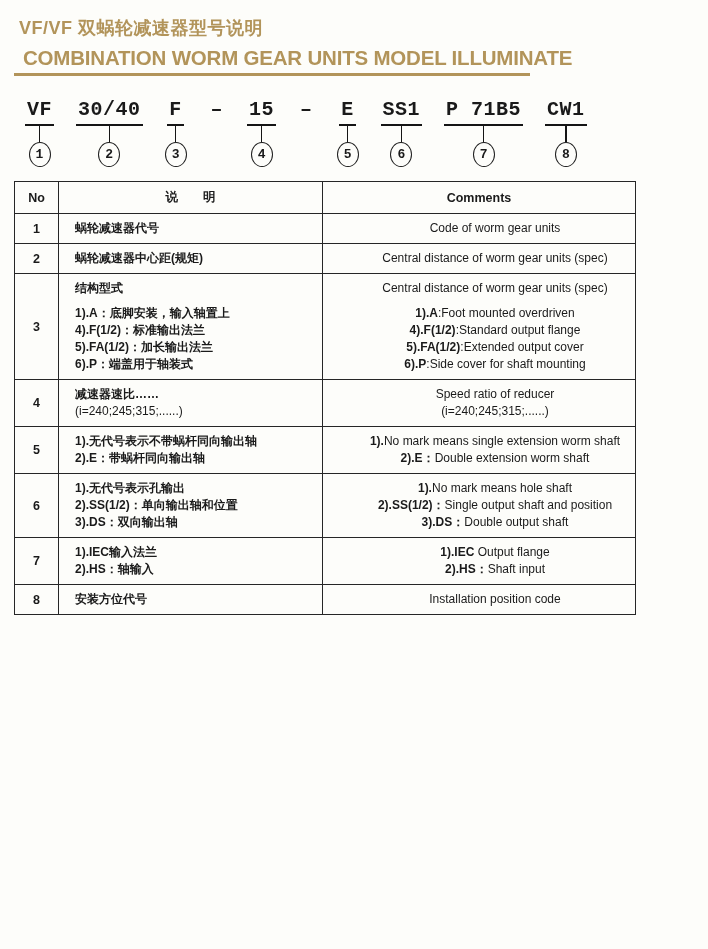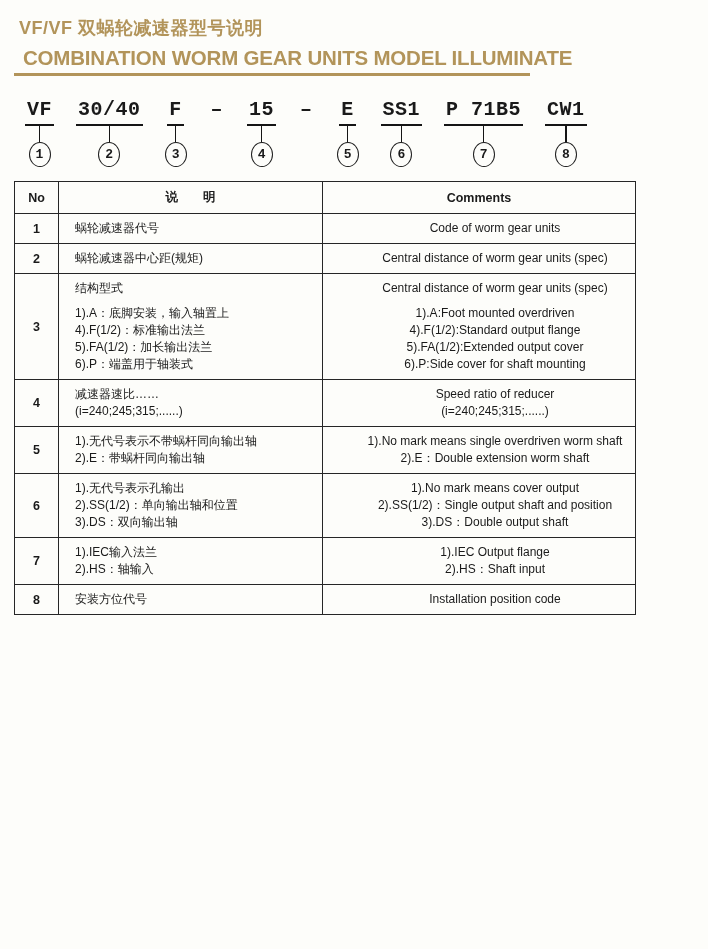--- a/index.html
+++ b/index.html
@@ -118,21 +118,21 @@
     font-weight: bold;
     text-align: center;
   }
   td.cell-desc { padding: 6px 10px 6px 16px; }
   td.cell-com  { padding: 6px 10px 6px 42px; text-align: center; }
   .line {
     font-size: 12px;
     line-height: 17px;
     white-space: nowrap;
   }
-  .line .b { font-weight: normal; }
+  .line .b { font-weight: bold; }
   .spacer { height: 8px; }
 </style>
 </head>
 <body>
 
 <div class="page">
 
   <div class="title-zh">VF/VF 双蜗轮减速器型号说明</div>
 
   <div class="title-en">COMBINATION WORM GEAR UNITS MODEL ILLUMINATE</div>
@@ -250,33 +250,33 @@
             <div class="line"><span>(i=240;245;315;......)</span></div>
           </td>
         </tr>
         <tr>
           <td class="cell-no">5</td>
           <td class="cell-desc">
             <div class="line"><span class="b">1).无代号表示不带蜗杆同向输出轴</span></div>
             <div class="line"><span class="b">2).E：带蜗杆同向输出轴</span></div>
           </td>
           <td class="cell-com">
-            <div class="line"><span class="b">1).</span><span>No mark means single overdriven worm shaft</span></div>
+            <div class="line"><span class="b">1).</span><span>No mark means single extension worm shaft</span></div>
             <div class="line"><span class="b">2).E：</span><span>Double extension worm shaft</span></div>
           </td>
         </tr>
         <tr>
           <td class="cell-no">6</td>
           <td class="cell-desc">
             <div class="line"><span class="b">1).无代号表示孔输出</span></div>
             <div class="line"><span class="b">2).SS(1/2)：单向输出轴和位置</span></div>
             <div class="line"><span class="b">3).DS：双向输出轴</span></div>
           </td>
           <td class="cell-com">
-            <div class="line"><span class="b">1).</span><span>No mark means cover output</span></div>
+            <div class="line"><span class="b">1).</span><span>No mark means hole shaft</span></div>
             <div class="line"><span class="b">2).SS(1/2)：</span><span>Single output shaft and position</span></div>
             <div class="line"><span class="b">3).DS：</span><span>Double output shaft</span></div>
           </td>
         </tr>
         <tr>
           <td class="cell-no">7</td>
           <td class="cell-desc">
             <div class="line"><span class="b">1).IEC输入法兰</span></div>
             <div class="line"><span class="b">2).HS：轴输入</span></div>
           </td>

